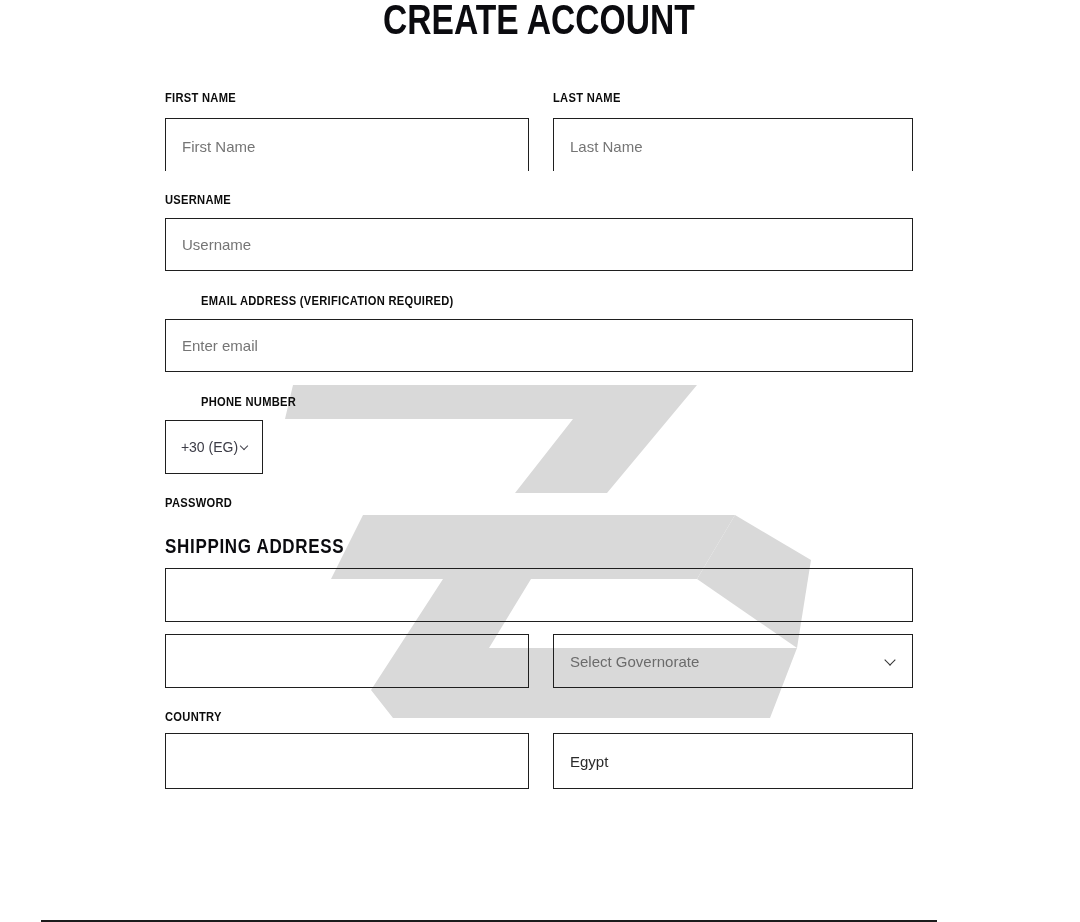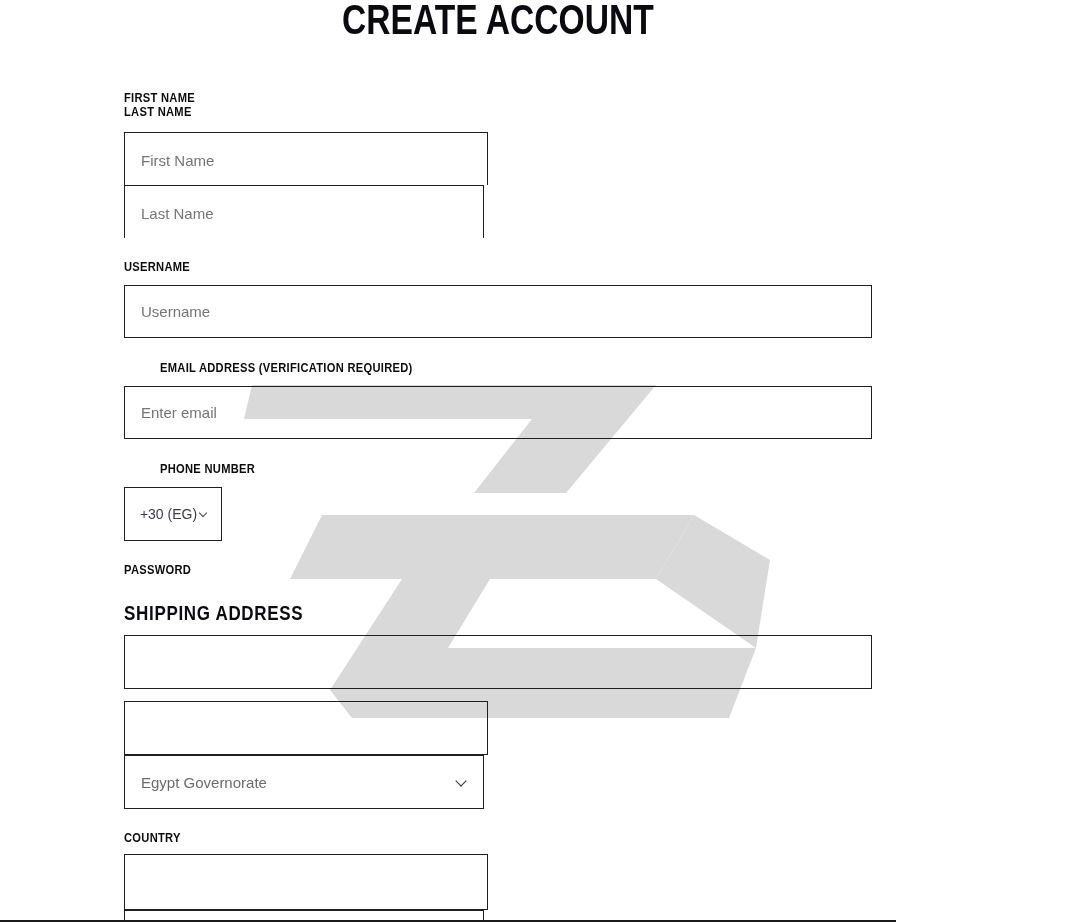--- a/index.html
+++ b/index.html
@@ -5,37 +5,37 @@
   :root{
     --border:#1f1f1f;
     --label:#0c0c0c;
     --placeholder:#757575;
     --value:#2b2b2b;
     --watermark:#d9d9d9;
   }
   *{box-sizing:border-box;margin:0;padding:0;}
   html,body{width:1080px;height:922px;overflow:hidden;background:#ffffff;
     font-family:"Liberation Sans",sans-serif;}
-  .page{position:relative;width:896px;height:922px;overflow:hidden;}
+  .page{position:relative;width:896px;height:922px;overflow:hidden;margin-left:41px;}
 
   
   .watermark{position:absolute;left:0;top:0;width:1080px;height:922px;z-index:0;pointer-events:none;}
 
   
   .container{position:relative;z-index:1;width:748px;margin-left:124px;}
 
   .title-wrap{text-align:center;height:40px;}
   .title{display:inline-block;font-weight:bold;font-size:42px;line-height:40px;
     color:#0b0b0f;transform:scaleX(0.8);transform-origin:center;white-space:nowrap;letter-spacing:0px;}
 
   .label{display:block;height:14px;line-height:14px;}
   .label span{display:inline-block;font-size:12px;font-weight:bold;color:var(--label);
     letter-spacing:0.3px;transform:scaleX(0.93);transform-origin:left center;white-space:nowrap;}
 
-  .two-col{display:flex;flex-direction:column;}
+  .two-col{display:flex;}
   .col-l{width:364px;margin-right:24px;}
   .col-r{width:360px;}
 
   .clip{height:53px;overflow:hidden;}
   input.box, .box{display:block;width:100%;background:transparent;border:1px solid var(--border);
     font-family:"Liberation Sans",sans-serif;font-size:15px;color:var(--value);
     padding:0 16px;outline:none;border-radius:0;}
   input.box::placeholder{color:var(--placeholder);opacity:1;}
   .h53{height:53px;}
   .h54{height:54px;}
@@ -133,21 +133,21 @@
       <h2 class="section-heading">SHIPPING ADDRESS</h2>
     </div>
 
     <input class="box h54 mt11" type="text" value="" style="">
 
     <div class="two-col mt12">
       <div class="col-l">
         <input class="box h54" type="text" value="" style="">
       </div>
       <div class="col-r select-box">
-        <span class="select-text">Egypt Governorate</span>
+        <span class="select-text">Select Governorate</span>
         <span class="chev right"></span>
       </div>
     </div>
 
     <div class="two-col mt21">
       <label class="label col-r">
         <span>COUNTRY</span>
       </label>
     </div>
     <div class="two-col mt10">

